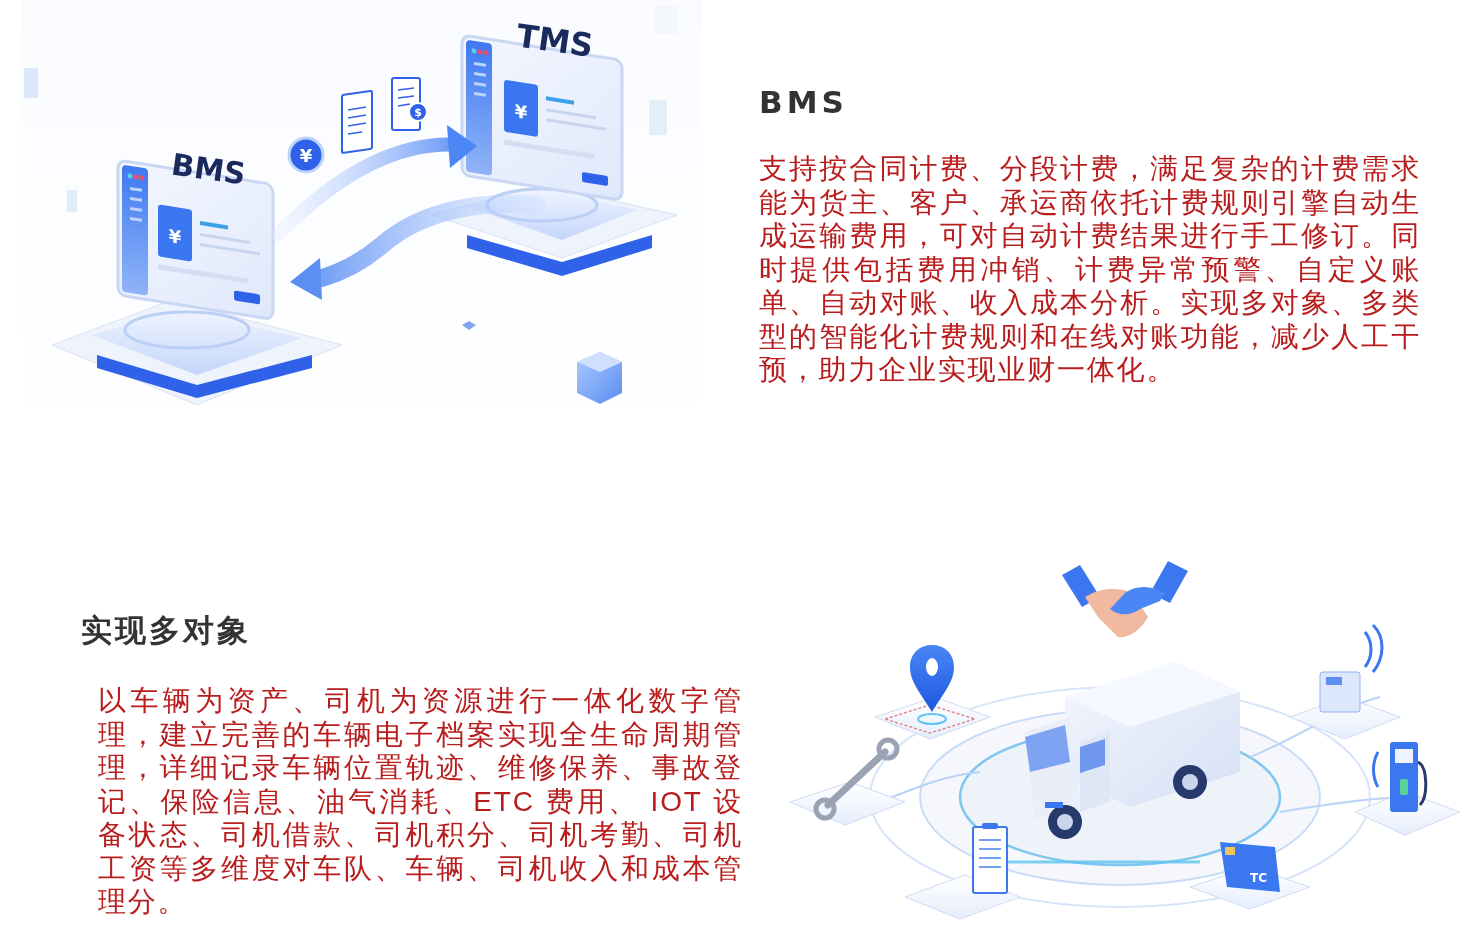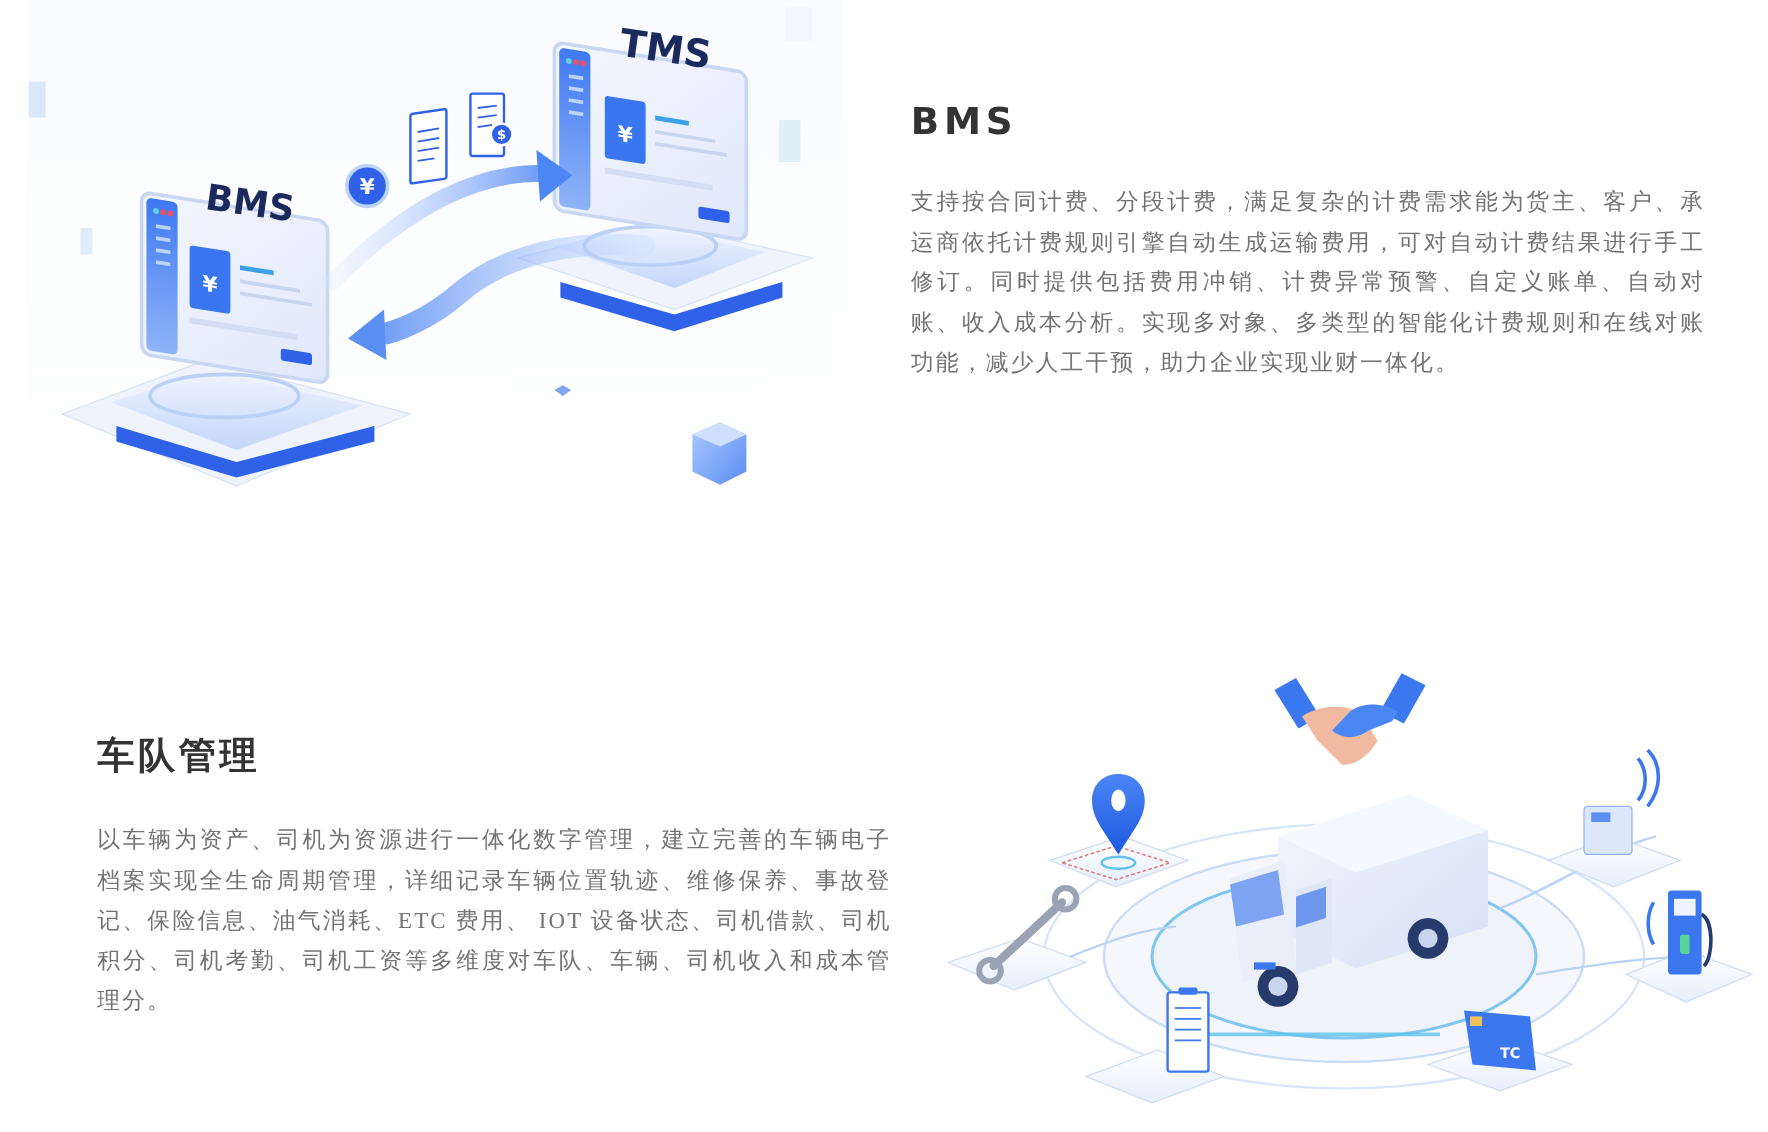--- a/index.html
+++ b/index.html
@@ -19,29 +19,29 @@
     font-family: "DejaVu Sans", sans-serif;
     font-weight: bold;
     font-size: 31px;
     color: #333333;
     letter-spacing: 3px;
     line-height: 40px;
   }
   #bms-text .heading { letter-spacing: 4px; }
   .body-text {
     margin-top: 30px;
-    font-family: Liberation Serif, serif;
-    font-size: 19px;
+    font-family: Liberation Sans, sans-serif;
+    font-size: 28px;
     line-height: 33.5px;
-    color: #737373;
+    color: #b91c1c;
     letter-spacing: 1.8px;
     text-align: justify;
     text-align-last: left;
   }
-  #fleet-text .body-text { margin-top: 34px; }
+  #fleet-text .body-text { margin-top: 34px; margin-left: 17px; }
 </style>
 </head>
 <body>
 
 <div class="illus" id="illus-bms">
   <svg viewBox="0 0 680 436" xmlns="http://www.w3.org/2000/svg">
     <defs>
       <linearGradient id="bgFade" x1="0" y1="0" x2="0" y2="1">
         <stop offset="0" stop-color="#f6f9ff"></stop>
         <stop offset="1" stop-color="#ffffff"></stop>
@@ -169,21 +169,21 @@
     </g>
   </svg>
 </div>
 
 <div class="section-text" id="bms-text">
   <h2 class="heading">BMS</h2>
   <p class="body-text">支持按合同计费、分段计费，满足复杂的计费需求能为货主、客户、承运商依托计费规则引擎自动生成运输费用，可对自动计费结果进行手工修订。同时提供包括费用冲销、计费异常预警、自定义账单、自动对账、收入成本分析。实现多对象、多类型的智能化计费规则和在线对账功能，减少人工干预，助力企业实现业财一体化。</p>
 </div>
 
 <div class="section-text" id="fleet-text">
-  <h2 class="heading">车队管理</h2>
+  <h2 class="heading">实现多对象</h2>
   <p class="body-text">以车辆为资产、司机为资源进行一体化数字管理，建立完善的车辆电子档案实现全生命周期管理，详细记录车辆位置轨迹、维修保养、事故登记、保险信息、油气消耗、ETC 费用、 IOT 设备状态、司机借款、司机积分、司机考勤、司机工资等多维度对车队、车辆、司机收入和成本管理分。</p>
 </div>
 
 <div class="illus" id="illus-fleet">
   <svg viewBox="0 0 685 405" xmlns="http://www.w3.org/2000/svg">
     <defs>
       <linearGradient id="padG" x1="0" y1="0" x2="0" y2="1">
         <stop offset="0" stop-color="#ffffff"></stop>
         <stop offset="1" stop-color="#e6eefc"></stop>
       </linearGradient>

